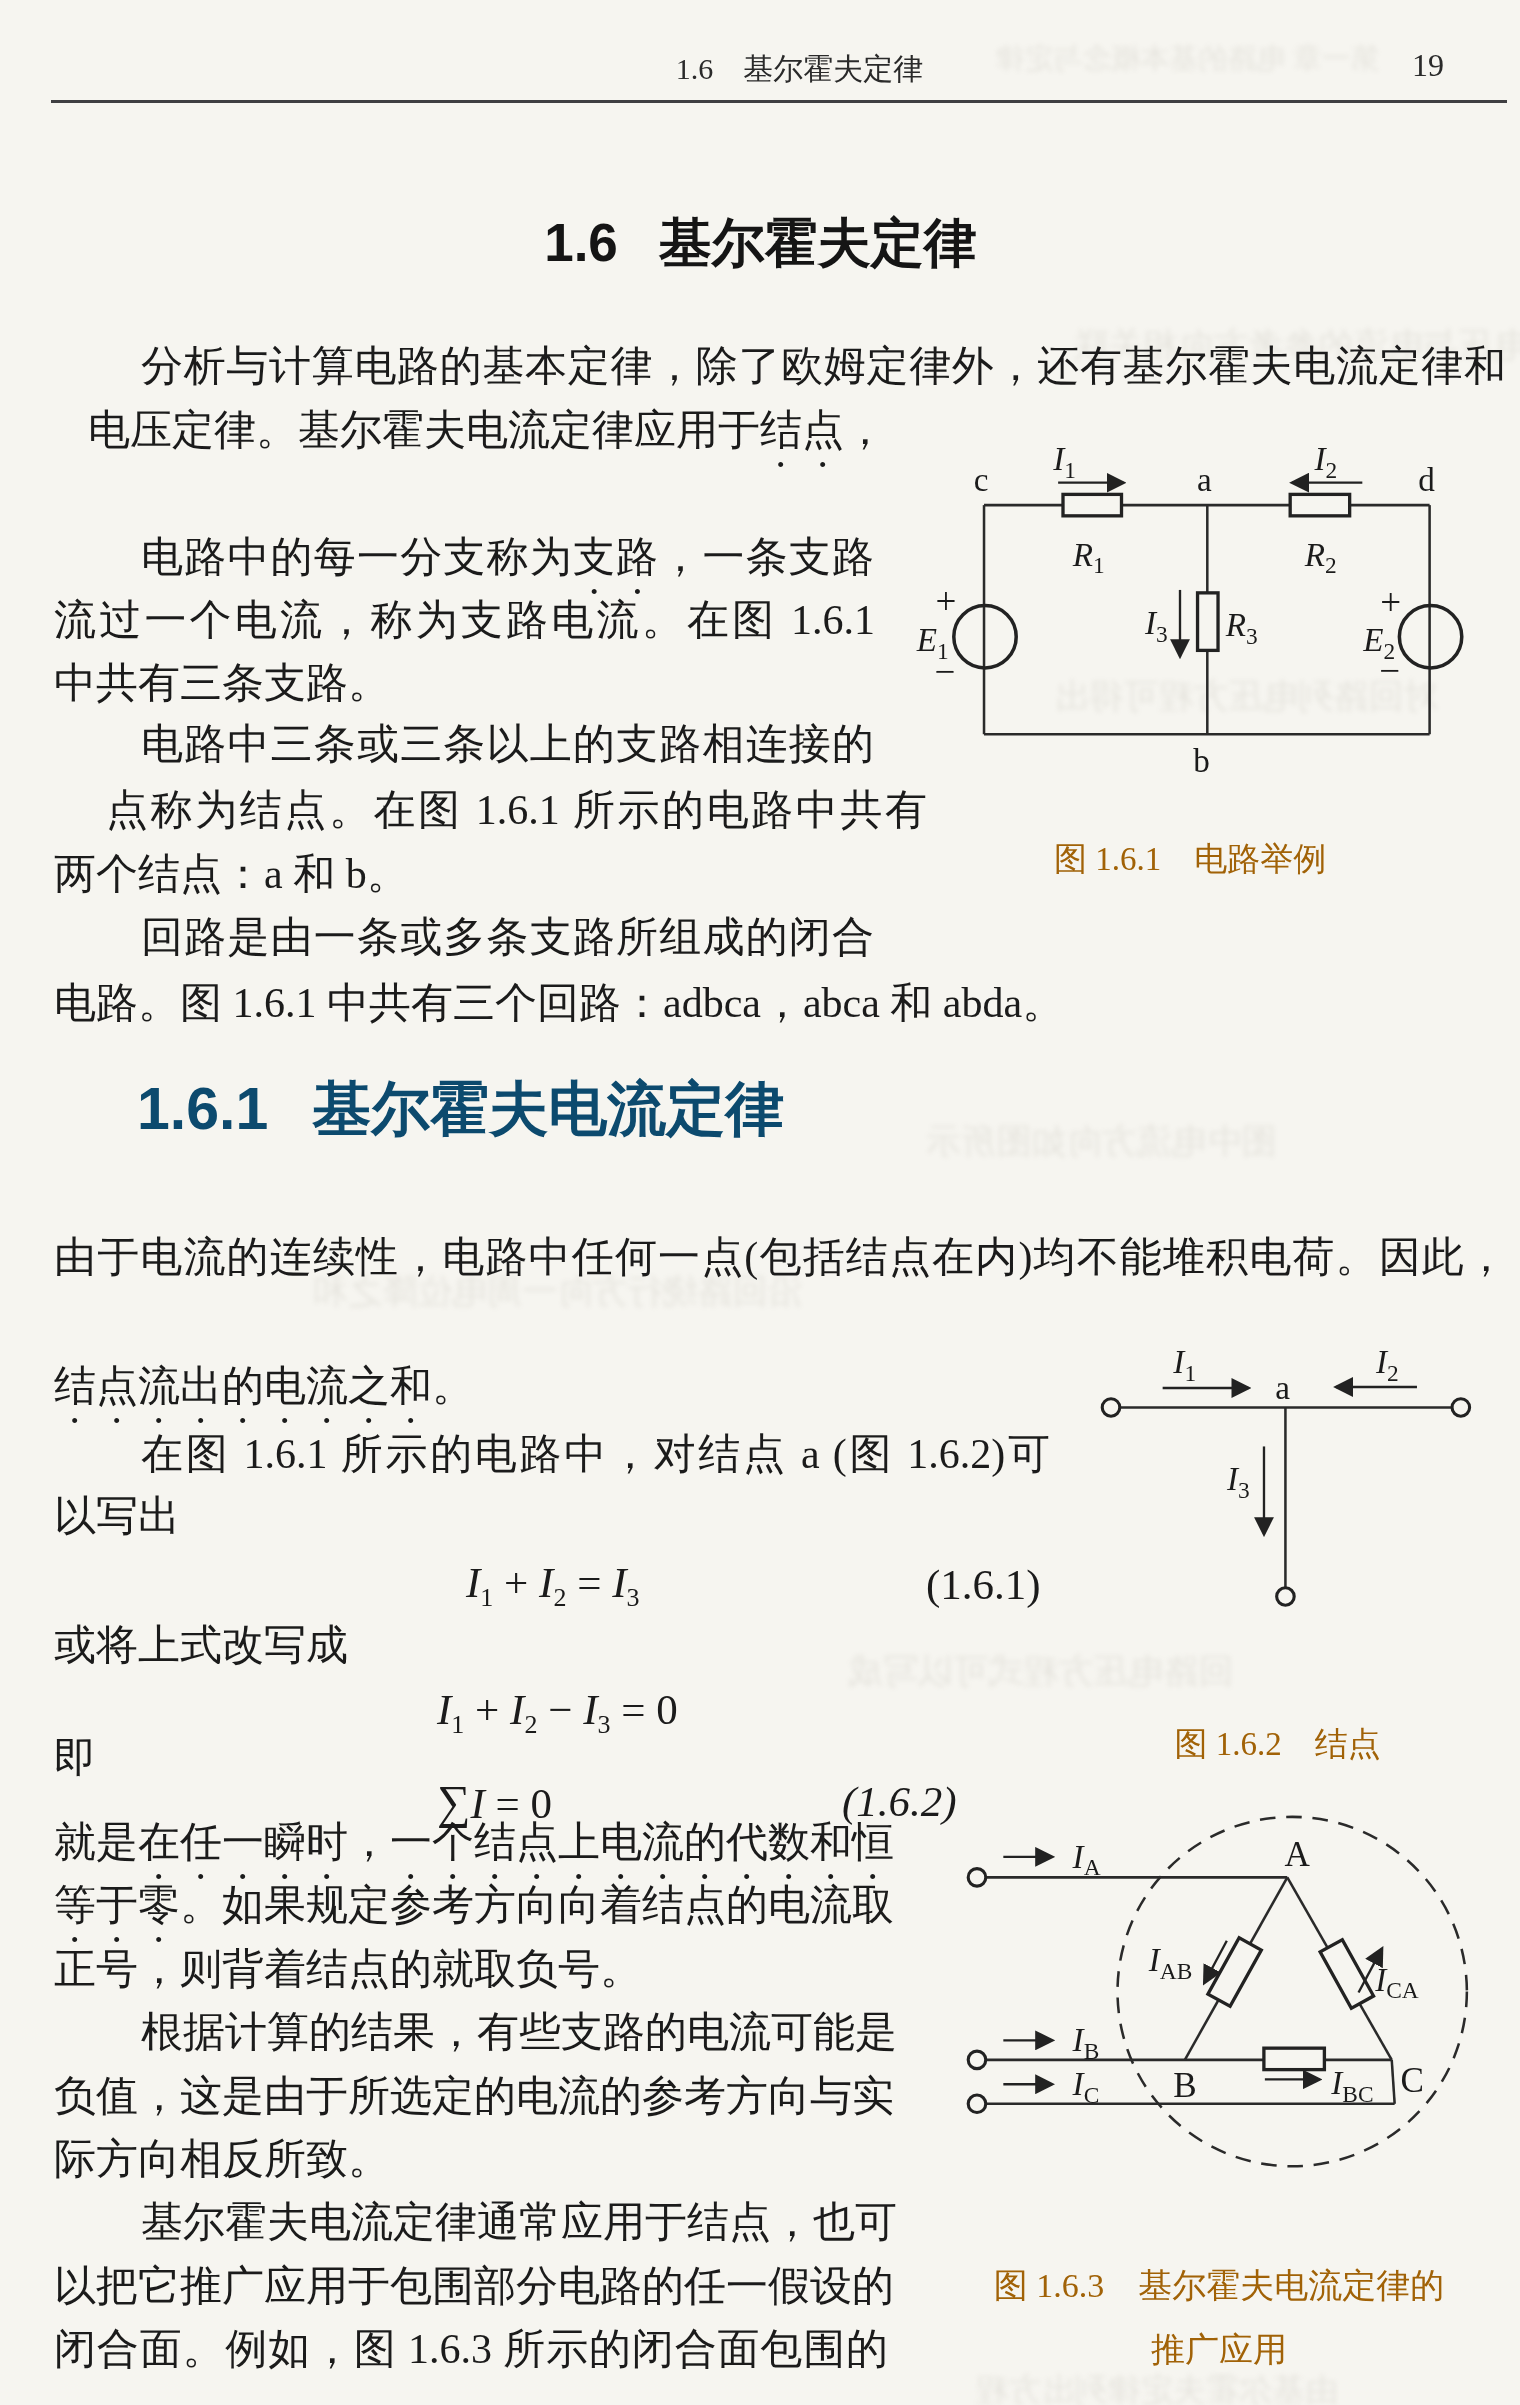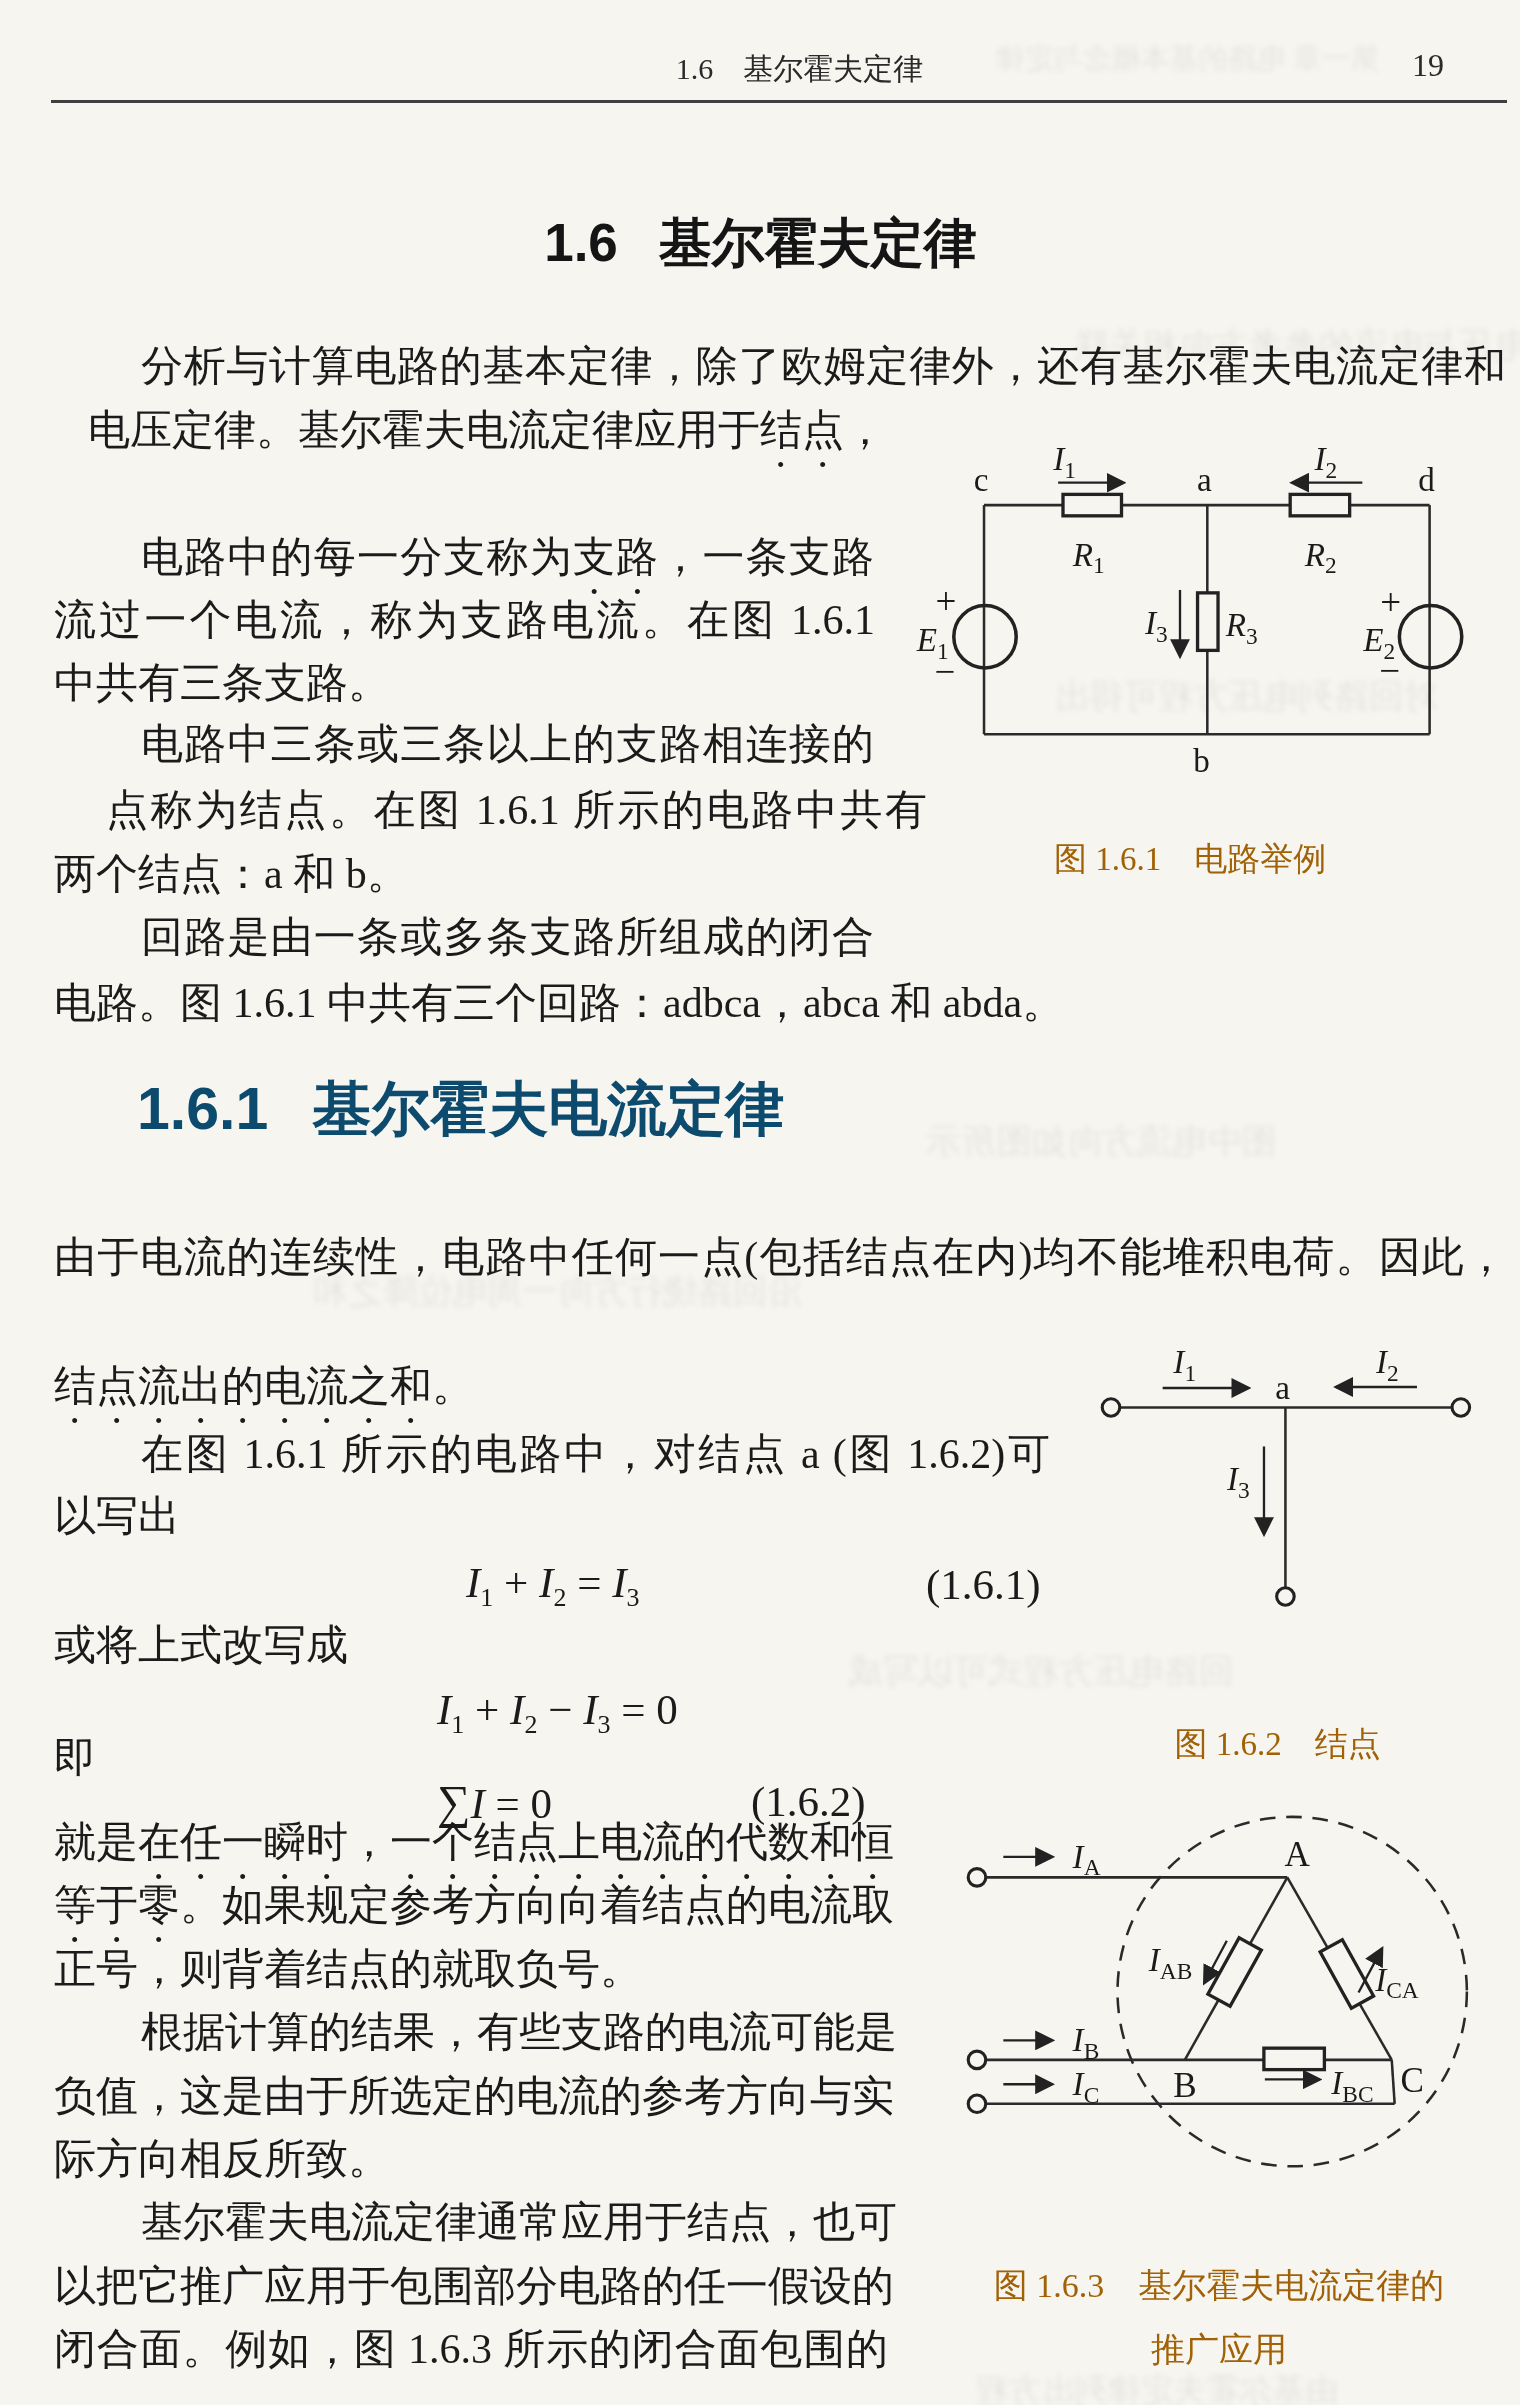--- a/index.html
+++ b/index.html
@@ -97,21 +97,21 @@
 
   <div class="eq" style="left:437px;top:1685px;">
     <span class="ei">I</span><sub>1</sub><span> + </span><span class="ei">I</span><sub>2</sub><span> − </span><span class="ei">I</span><sub>3</sub><span> = 0</span>
   </div>
 
   <div class="line" style="left:54px;top:1728px;">即</div>
 
   <div class="eq" style="left:437px;top:1775px;">
     <span style="font-size:47px;">∑</span><span class="ei">I</span><span> = 0</span>
   </div>
-  <div class="eq" style="left:751px;top:1777px;">(1.6.2)</div>
+  <div class="eq" style="left:842px;top:1777px;font-style:italic;">(1.6.2)</div>
 
   <div class="line j" style="left:54px;top:1812px;width:821px;"><span>就是</span><span class="emp">在任一瞬时</span><span>，</span><span class="emp">一个结点上电流的代数和恒</span></div>
   <div class="line j" style="left:54px;top:1875px;width:821px;"><span class="emp">等于零</span><span>。如果规定参考方向向着结点的电流取</span></div>
   <div class="line" style="left:54px;top:1939px;">正号，则背着结点的就取负号。</div>
 
   <div class="line j" style="left:141px;top:2002px;width:733px;">根据计算的结果，有些支路的电流可能是</div>
   <div class="line j" style="left:54px;top:2066px;width:821px;">负值，这是由于所选定的电流的参考方向与实</div>
   <div class="line" style="left:54px;top:2129px;">际方向相反所致。</div>
 
   <div class="line j" style="left:141px;top:2192px;width:733px;">基尔霍夫电流定律通常应用于结点，也可</div>

